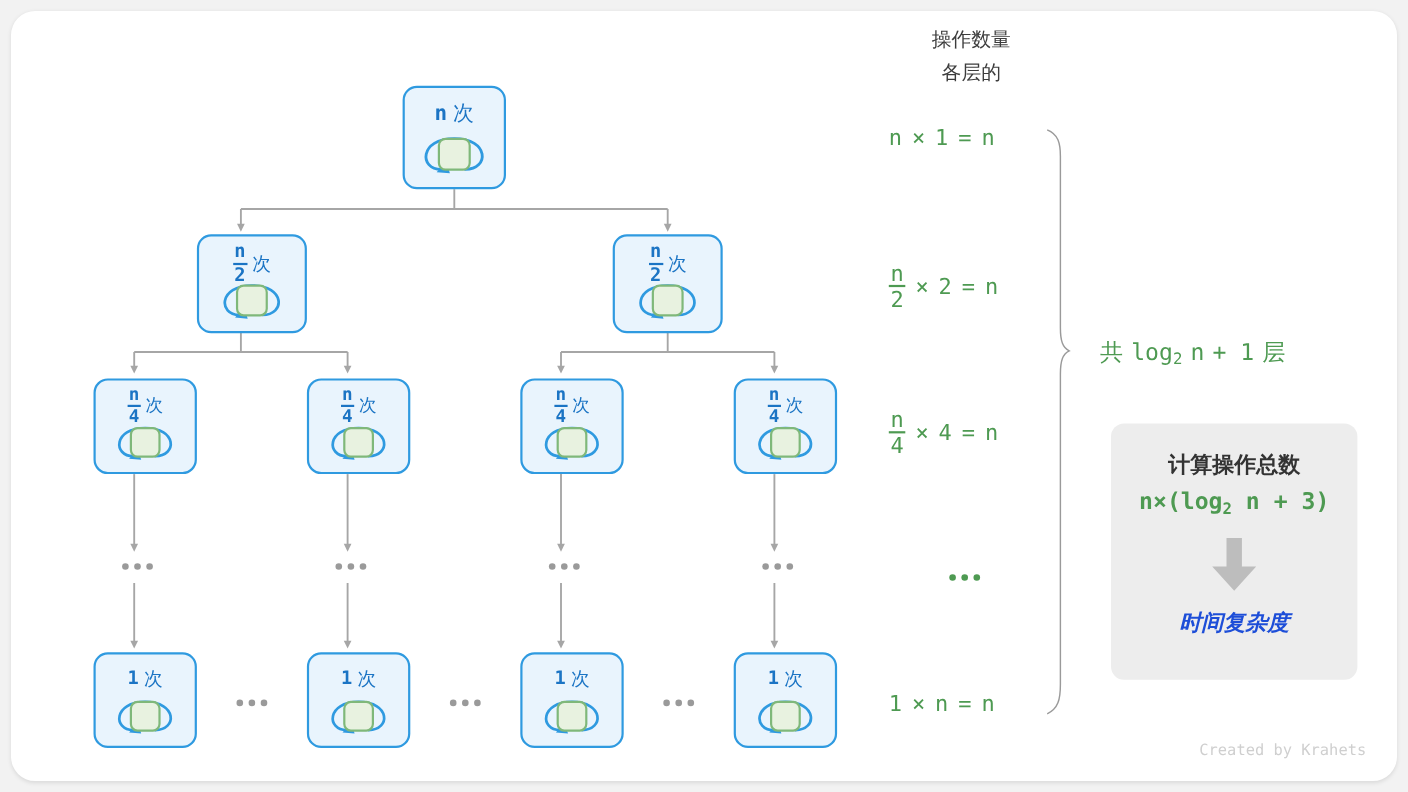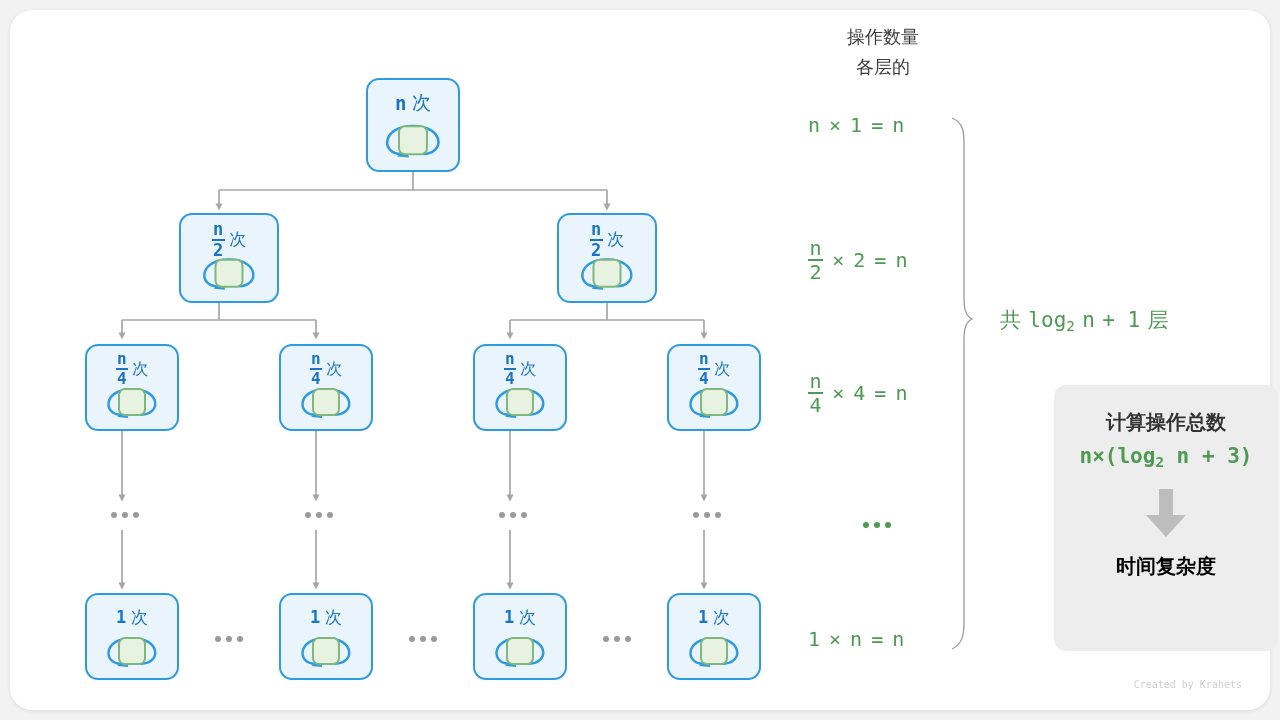--- a/index.html
+++ b/index.html
@@ -68,36 +68,36 @@
   .bracelabel{
     position:absolute;color:#4e9a52;font-size:21px;white-space:nowrap;
     font-family:"DejaVu Sans Mono","Liberation Mono",monospace;
     display:flex;align-items:baseline;gap:.35em;
   }
   .bracelabel .cn{font-family:"DejaVu Sans","Liberation Sans",sans-serif;}
   sub{font-size:.68em;vertical-align:-.28em;}
 
   
   #panel{
-    position:absolute;left:1044px;top:375px;width:224px;height:266px;
+    position:absolute;left:1000px;top:375px;width:224px;height:233px;
     background:#ededed;border-radius:12px;
   }
   #panel .t{
     position:absolute;left:0;right:0;text-align:center;white-space:nowrap;
   }
   .t1{top:24px;font-size:20px;font-weight:bold;color:#333;}
   .t2{top:59px;font-size:21px;font-weight:bold;color:#4e9a52;
       font-family:"DejaVu Sans Mono","Liberation Mono",monospace;}
-  .t3{top:168px;font-size:20px;font-weight:bold;color:#000000;}
+  .t3{top:168px;font-size:20px;font-weight:bold;color:#1d4ed8;font-style:italic;}
   .t4{top:203px;font-size:22px;font-weight:bold;color:#1b87d2;
       font-family:"DejaVu Sans Mono","Liberation Mono",monospace;}
   #dnarrow{position:absolute;left:50%;top:104px;transform:translateX(-50%);}
 
   #footer{
-    position:absolute;right:28px;bottom:20px;color:#cfcfcf;font-size:10px;
+    position:absolute;right:28px;bottom:20px;color:#cfcfcf;font-size:14px;
     font-family:"DejaVu Sans Mono","Liberation Mono",monospace;white-space:nowrap;
   }
 </style>
 </head>
 <body>
 
 <div id="card">
 
   <svg id="wires" viewBox="0 0 1260 700">
     <defs>

